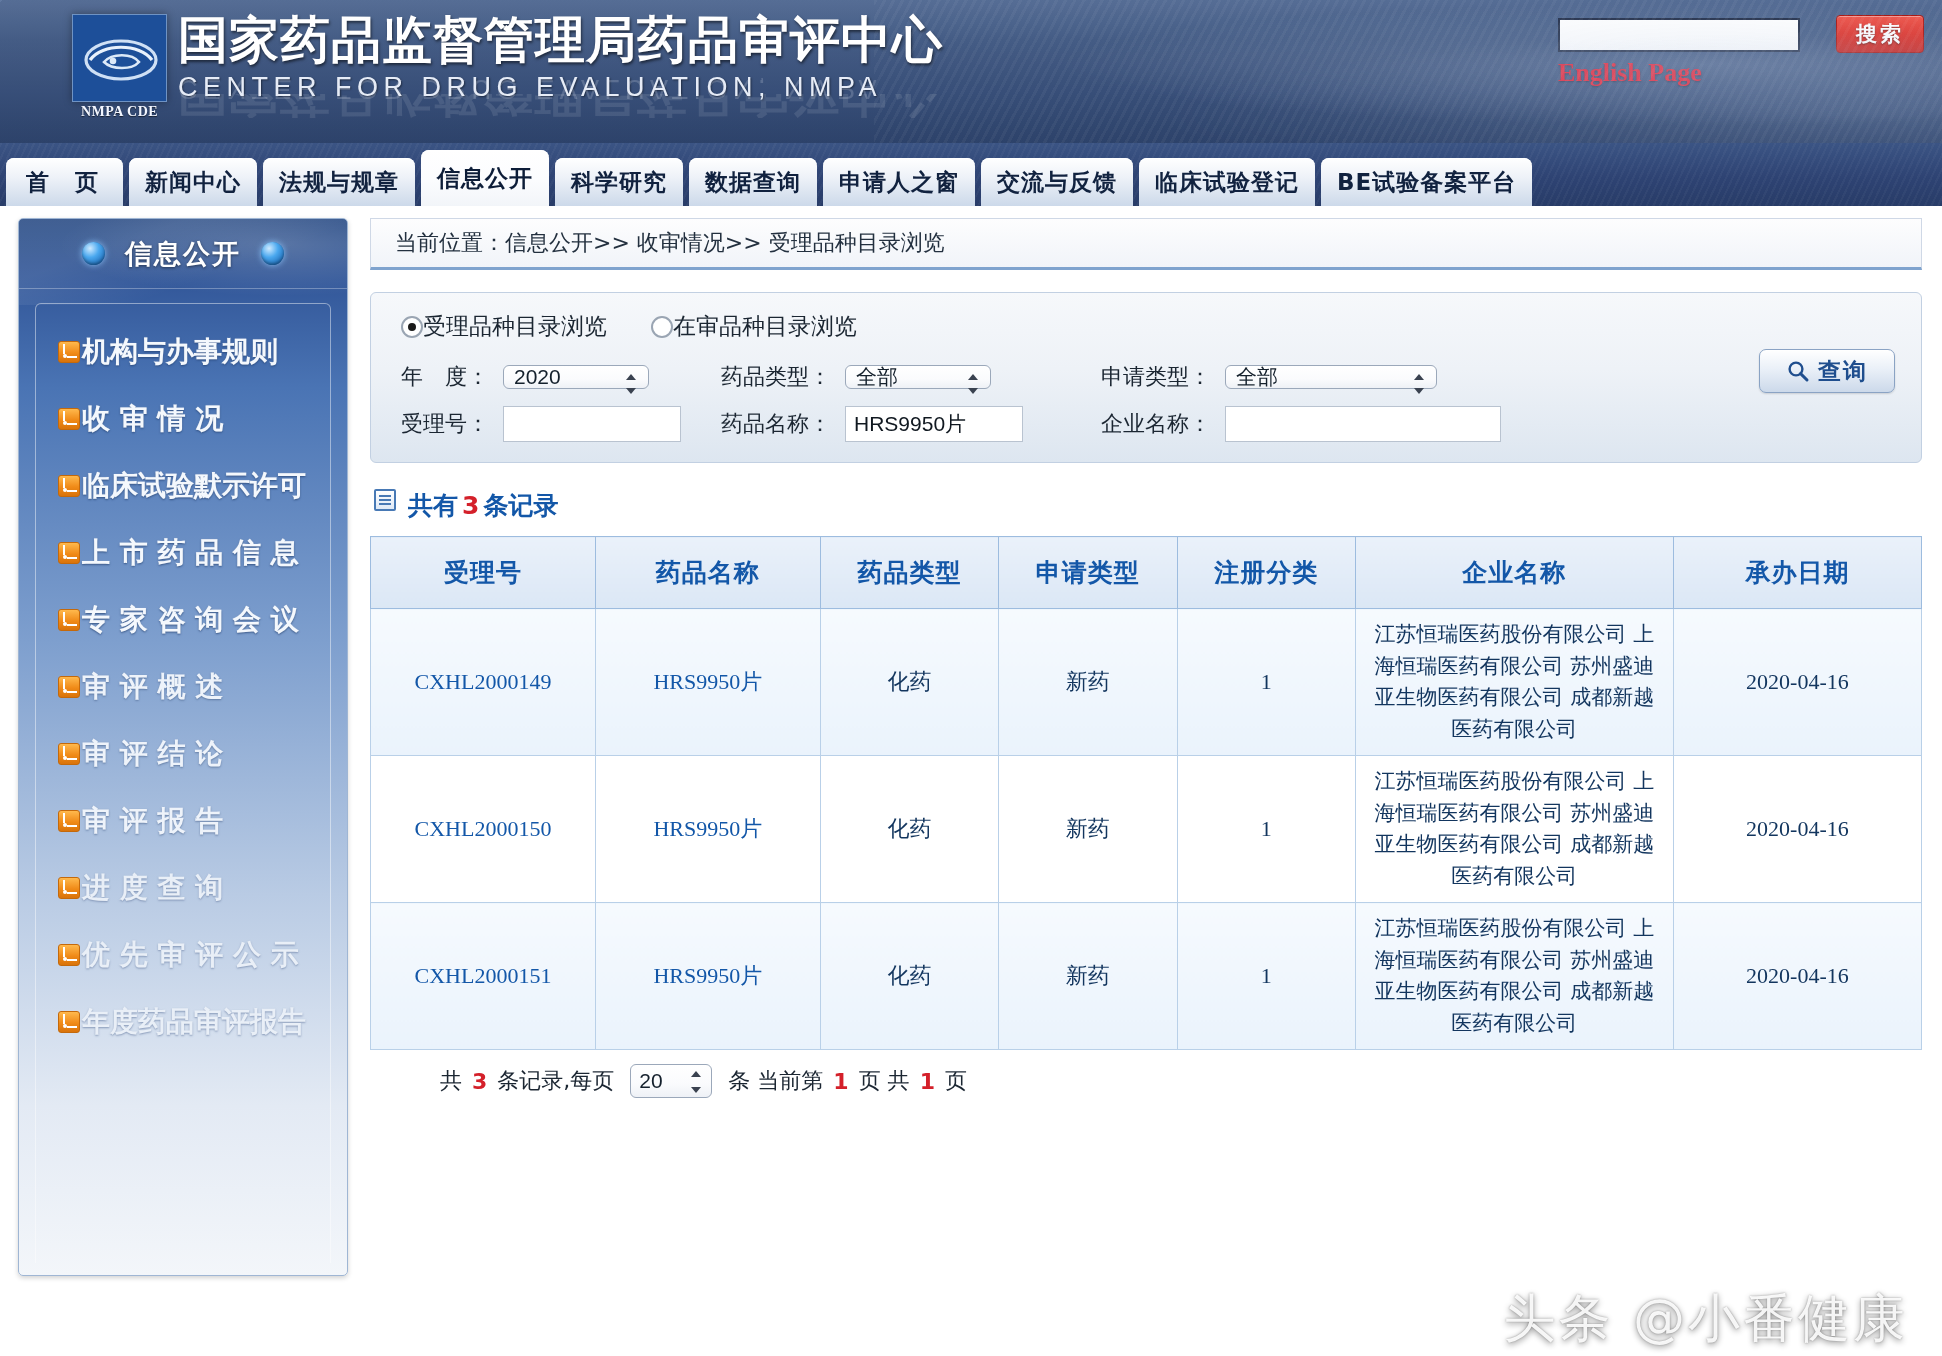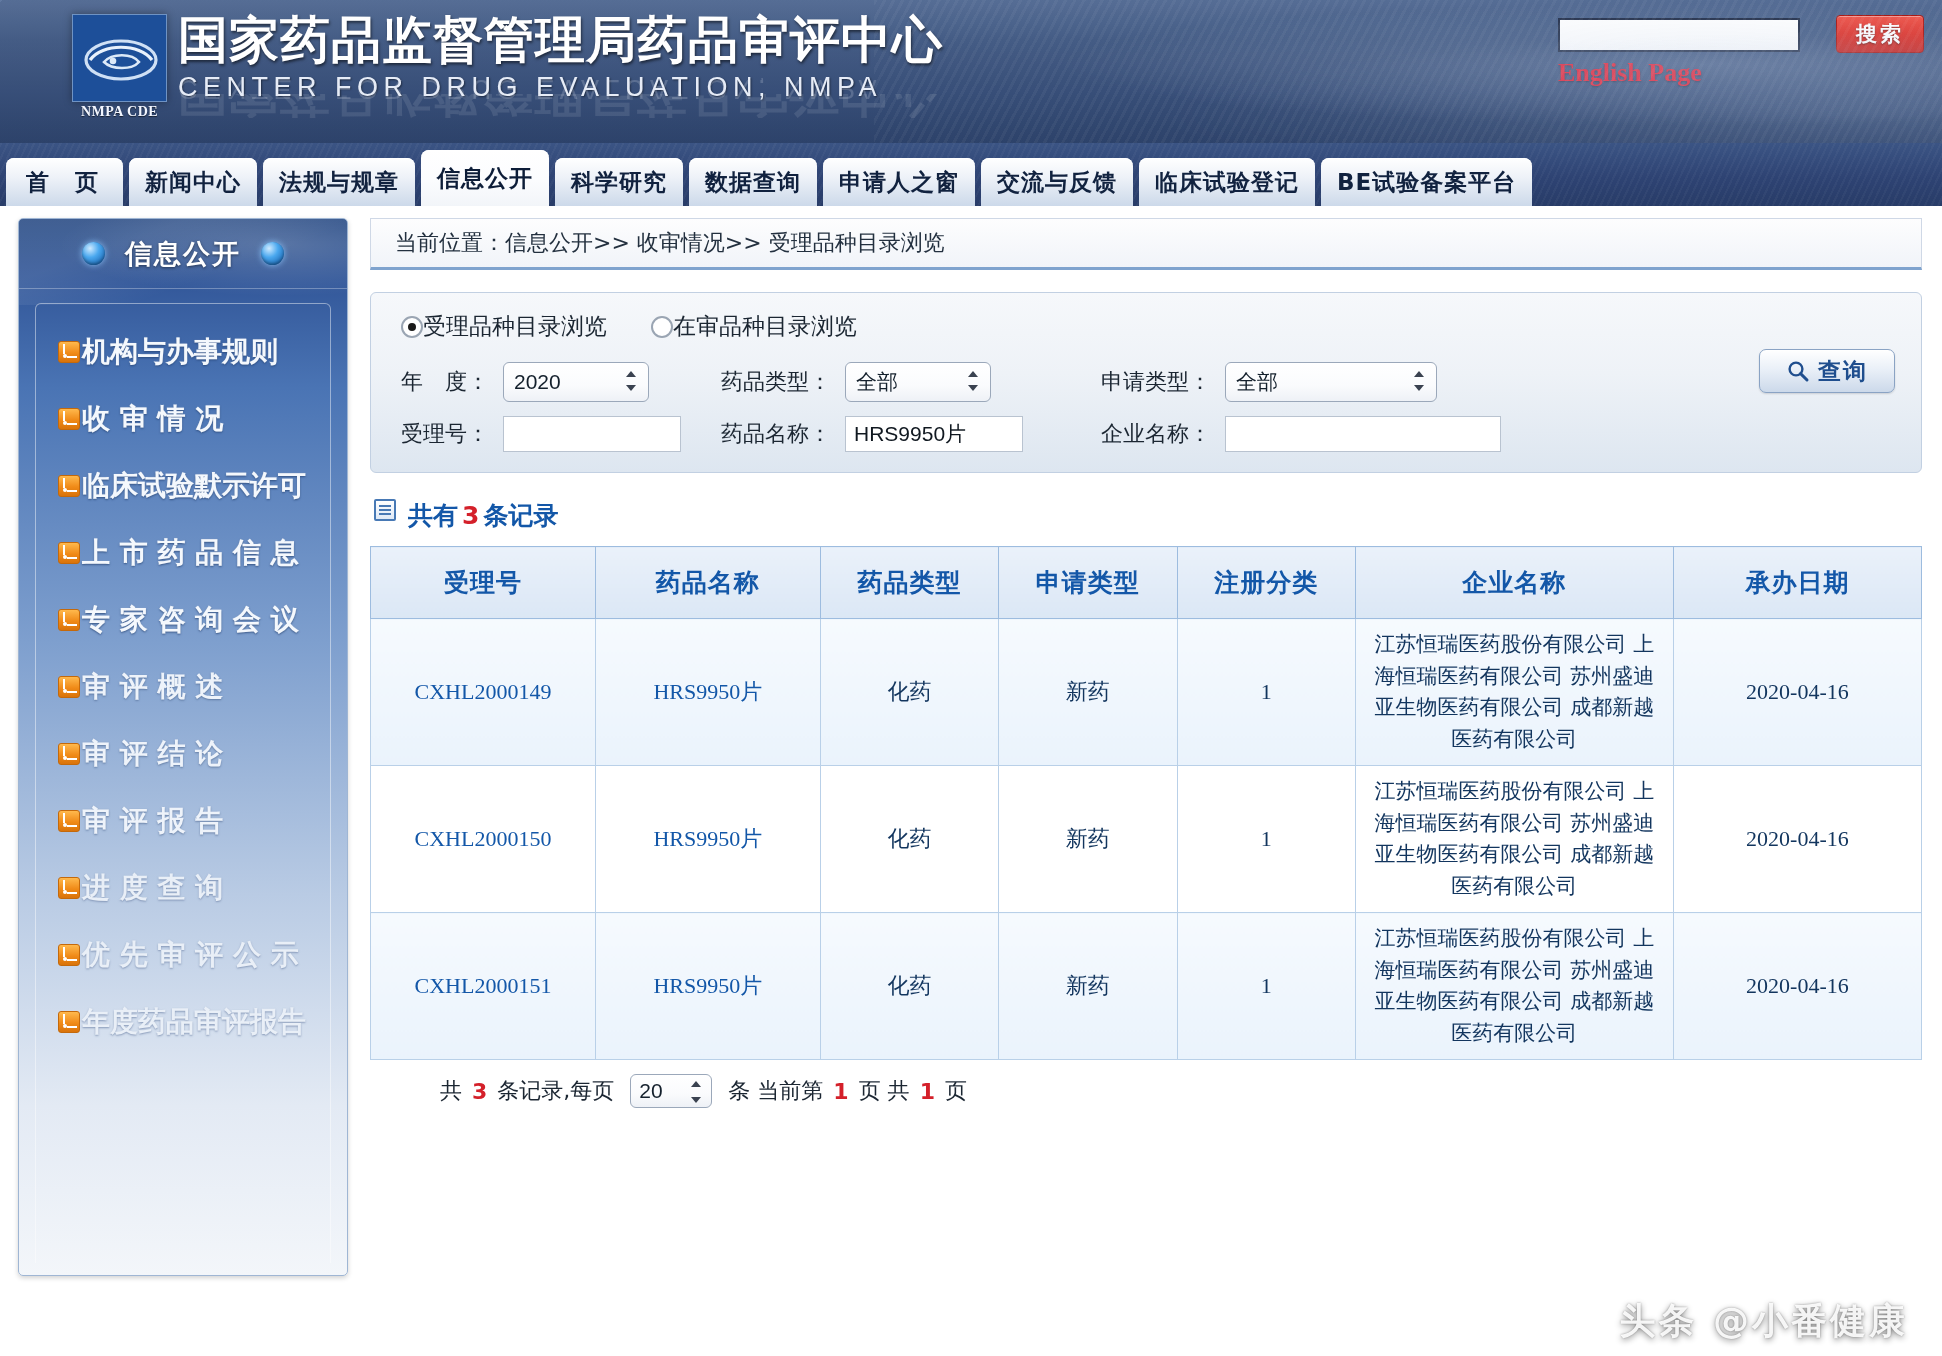--- a/index.html
+++ b/index.html
@@ -212,21 +212,21 @@
     font-size:23px; color:#1b2632;
     font-family:"DejaVu Sans","Liberation Sans",sans-serif;
   }
   .frow{ display:flex; align-items:center; margin-top:14px; }
   .fld{ display:flex; align-items:center; }
   .flab{
     font-size:22px; color:#1b2632; white-space:nowrap;
     font-family:"DejaVu Sans","Liberation Sans",sans-serif;
   }
   .sel{
-    margin-left:14px; width:146px; height:40px;
+    margin-left:14px; width:146px; height:24px;
     background:linear-gradient(180deg,#ffffff 0%,#fafbfd 60%,#eef1f6 100%);
     border:1px solid #9ba8ba; border-radius:6px;
     display:flex; align-items:center; padding:0 10px;
     font-size:21px; color:#14202c; cursor:pointer; position:relative;
     font-family:"Liberation Sans",sans-serif;
   }
   .sel .spin{ position:absolute; right:10px; top:6px; width:12px; height:24px; }
   .sel .spin:before, .sel .spin:after{
     content:""; position:absolute; left:0; width:0; height:0;
     border-left:5px solid transparent; border-right:5px solid transparent;
@@ -311,22 +311,22 @@
   }
   .psel .spin{ position:absolute; right:8px; top:5px; width:12px; height:24px; }
   .psel .spin:before, .psel .spin:after{
     content:""; position:absolute; left:0; width:0; height:0;
     border-left:5px solid transparent; border-right:5px solid transparent;
   }
   .psel .spin:before{ top:1px; border-bottom:6px solid #3a4250; }
   .psel .spin:after{ bottom:1px; border-top:6px solid #3a4250; }
 
   .watermark{
-    position:absolute; right:34px; bottom:10px;
-    font-size:36px; font-weight:bold; color:rgba(255,255,255,.92);
+    position:absolute; right:34px; bottom:2px;
+    font-size:52px; font-weight:normal; color:rgba(255,255,255,.92);
     letter-spacing:3px; pointer-events:none;
     font-family:"DejaVu Sans","Liberation Sans",sans-serif;
     text-shadow:0 2px 6px rgba(0,0,0,.45), 0 0 2px rgba(0,0,0,.35);
   }
 </style>
 </head>
 <body>
 
 <div class="header">
   <div class="logo-wrap">

